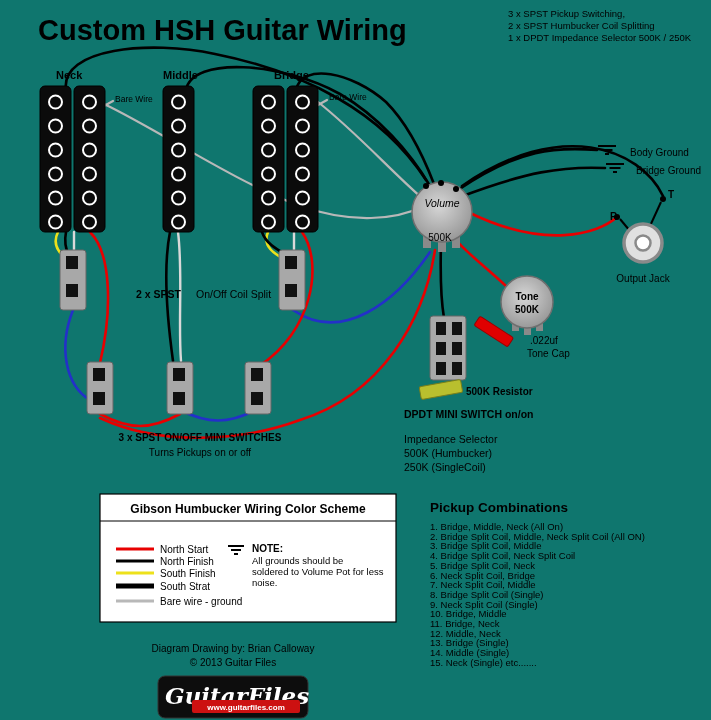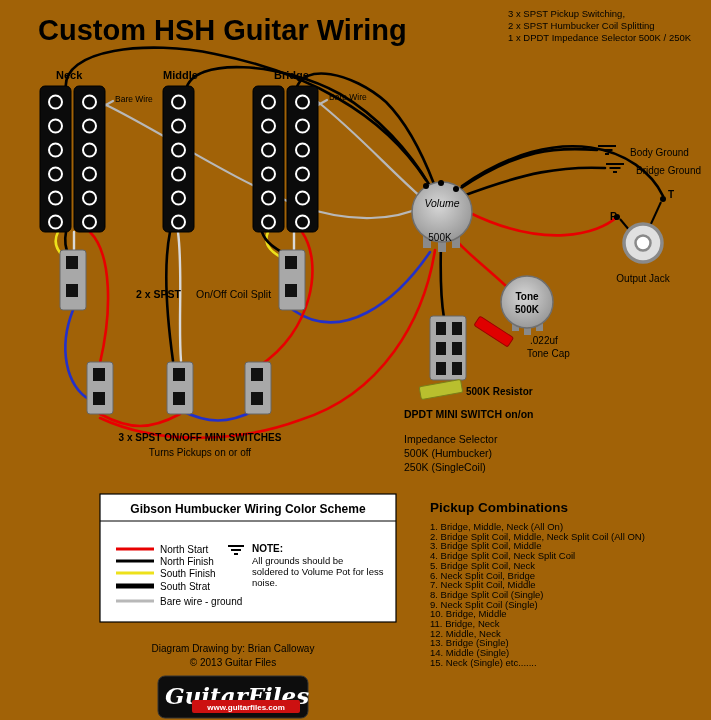--- a/index.html
+++ b/index.html
@@ -1,16 +1,16 @@
 <!DOCTYPE html>
 <html><head>
 <meta charset="utf-8">
 <style>
   html,body{margin:0;padding:0;background:#ffffff;}
-  .canvas{position:relative;width:711px;height:720px;background:#a16207;overflow:hidden;}
+  .canvas{position:relative;width:711px;height:720px;background:#0f766e;overflow:hidden;}
   svg{display:block;}
   text{font-family:"Liberation Sans",sans-serif;fill:#000;}
   .t-title{font-size:29px;font-weight:bold;}
   .t-note{font-size:9.5px;}
   .t-pk{font-size:11px;font-weight:bold;}
   .t-sm{font-size:10px;}
   .t-smb{font-size:10px;font-weight:bold;}
   .t-tiny{font-size:8.5px;}
   .t-leg-title{font-size:12px;font-weight:bold;}
   .t-combo-title{font-size:13.5px;font-weight:bold;}

